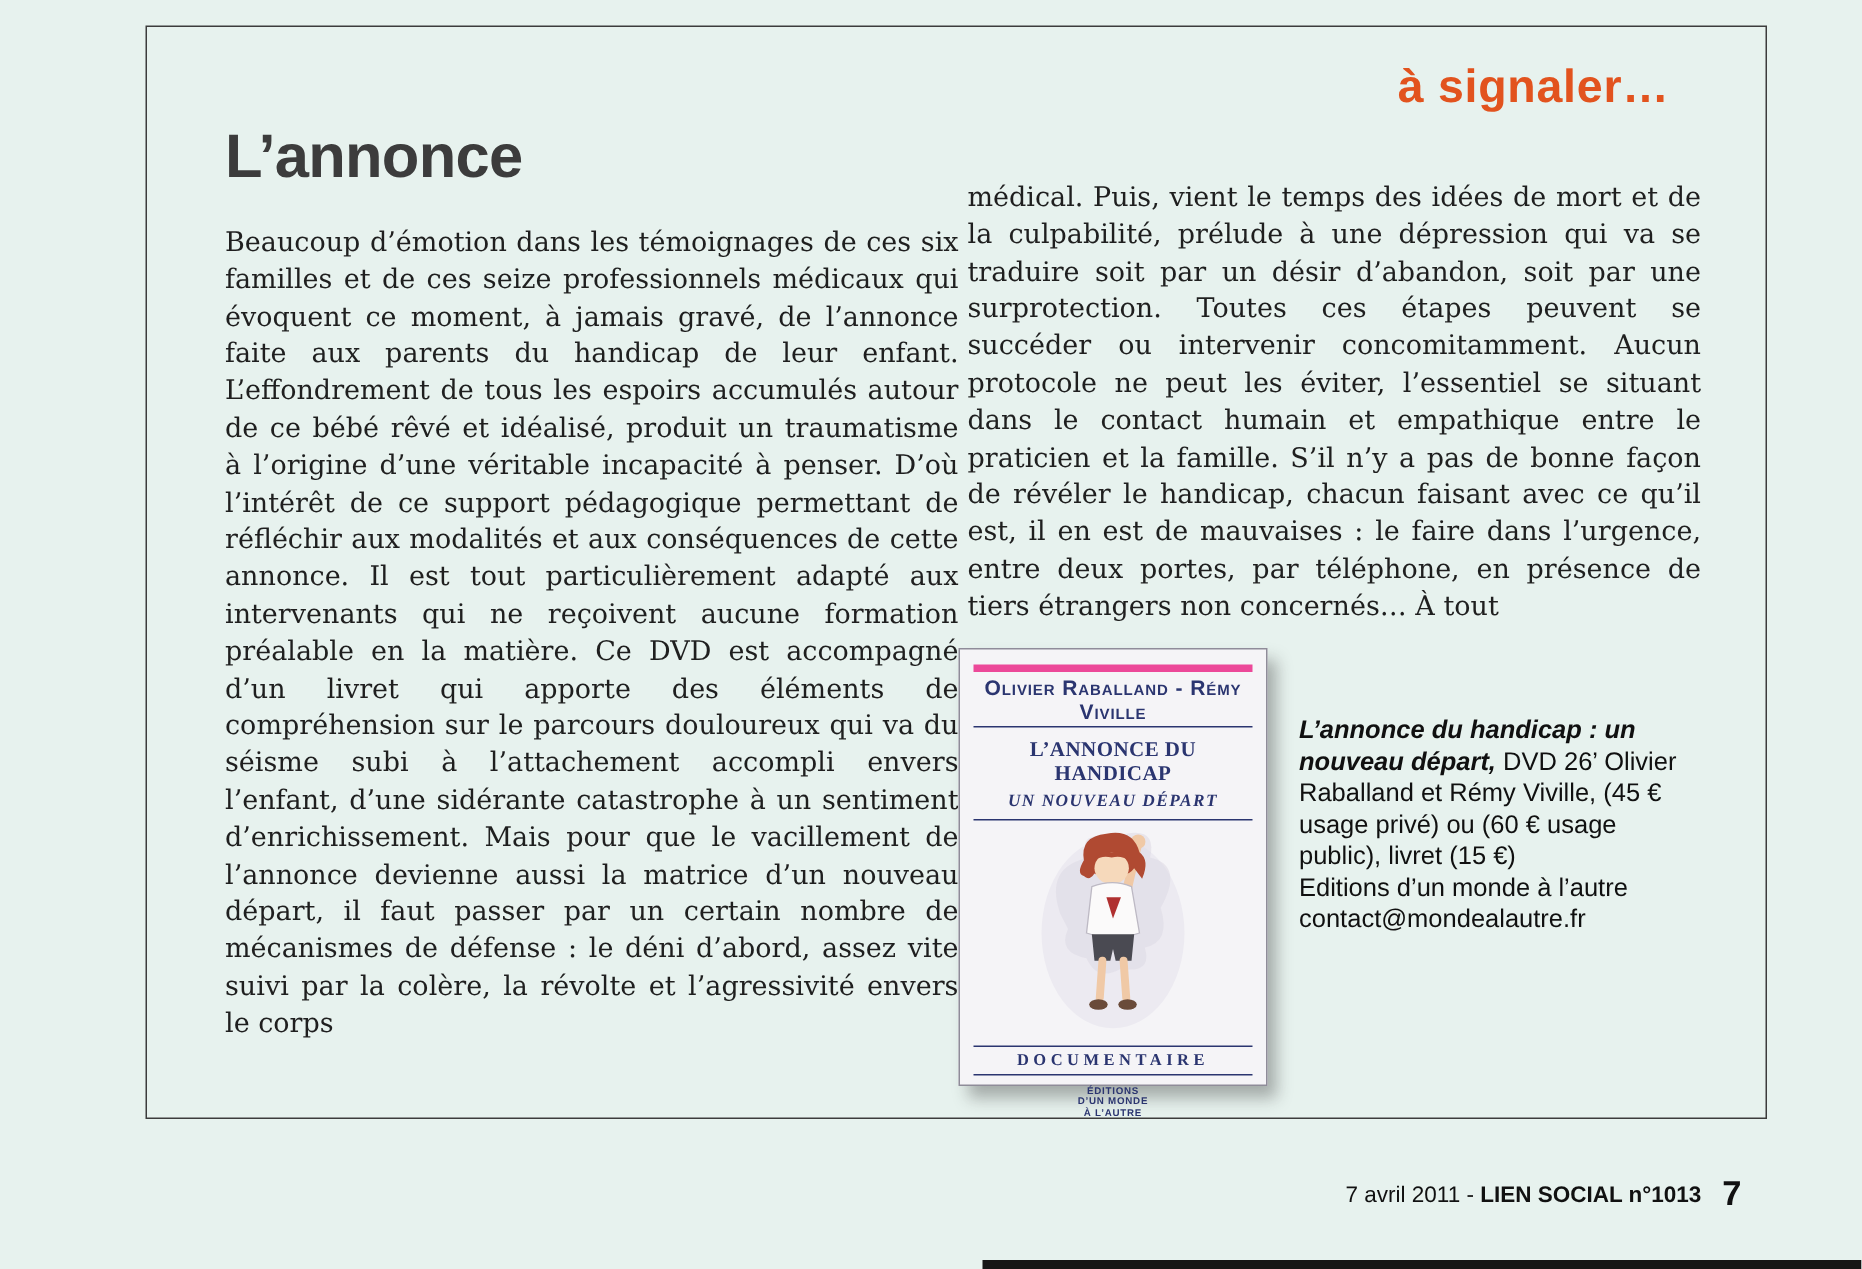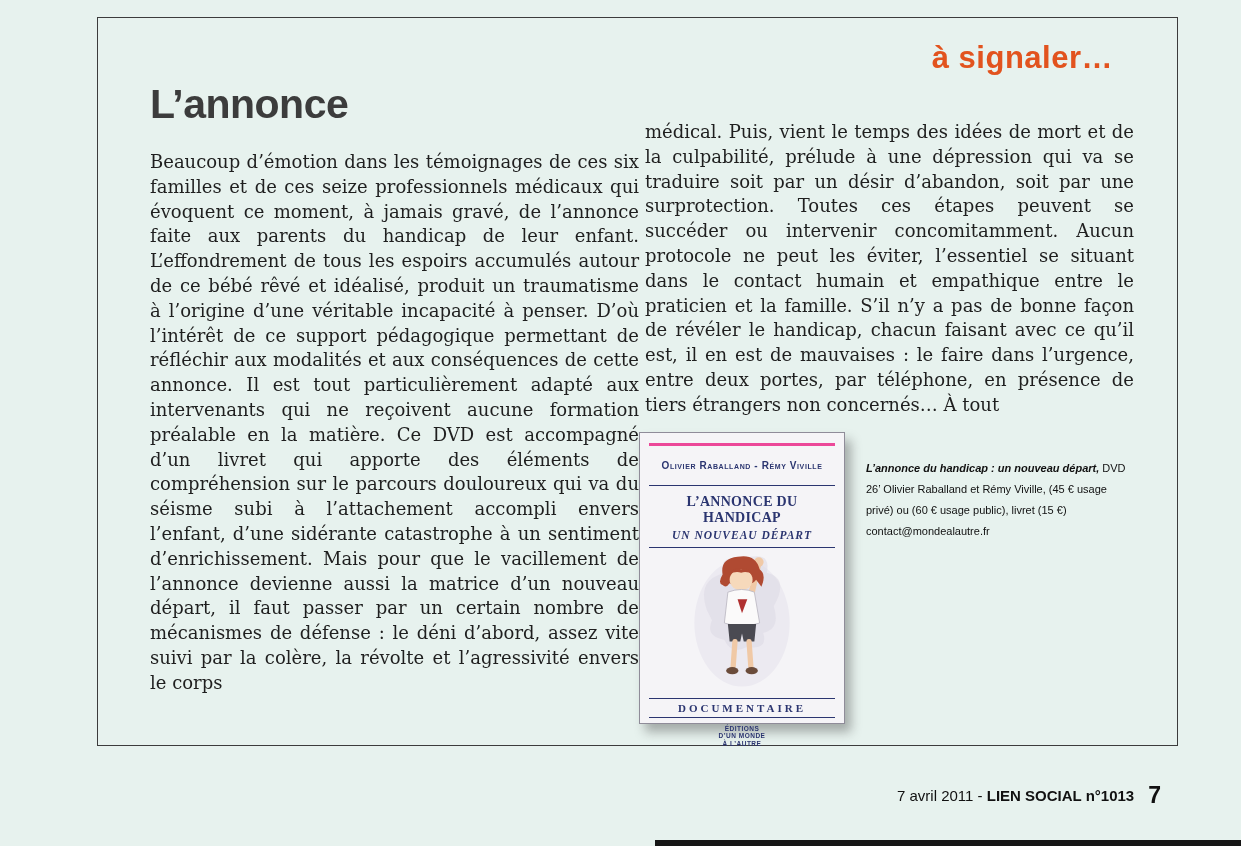--- a/index.html
+++ b/index.html
@@ -32,23 +32,23 @@
   .col-left .body-text { margin-top:22px; }
   .col-right { position:absolute; left:645px; top:120px; width:489px; }
   .wrap-row { display:flex; margin-top:14px; }
   .dvd {
     width:206px; height:292px; margin-left:-6px; flex:0 0 auto;
     background:#f5f4f7; border:1px solid #8f8c99;
     box-shadow:6px 8px 10px rgba(40,40,40,0.35);
     padding:10px 9px 9px; display:flex; flex-direction:column; align-items:center;
   }
   .dvd-authors {
-    width:100%; text-align:center; font-size:10px; letter-spacing:0.6px;
+    width:100%; text-align:center; font-size:14px; letter-spacing:0.6px;
     color:#2b3570; font-weight:bold; font-variant:small-caps;
-    border-top:3px solid #ec4899; border-bottom:1px solid #2b3570; padding:14px 0;
+    border-top:5px solid #ec4899; border-bottom:1px solid #2b3570; padding:2px 0;
   }
   .dvd-title {
     margin-top:8px; font-size:14px; font-weight:bold; color:#2b3570;
     text-align:center; letter-spacing:0.3px; font-family:"Liberation Serif", serif;
   }
   .dvd-subtitle {
     margin-top:3px; width:100%; font-size:11.5px; font-style:italic; font-weight:bold;
     color:#2b3570; text-align:center; letter-spacing:1px;
     font-family:"Liberation Serif", serif;
     border-bottom:1px solid #2b3570; padding-bottom:6px;
@@ -59,21 +59,21 @@
     width:100%; text-align:center; font-size:11px; letter-spacing:3px;
     color:#2b3570; font-weight:bold; font-family:"Liberation Serif", serif;
     border-top:1px solid #2b3570; border-bottom:1px solid #2b3570; padding:3px 0;
   }
   .dvd-pub {
     margin-top:7px; text-align:center; font-size:6.5px; line-height:7.5px;
     color:#2b3570; letter-spacing:0.5px; font-weight:bold;
   }
   .beside { margin-left:21px; width:268px; }
   .caption {
-    margin-top:26px; font-size:11px; line-height:21px; color:#101010;
+    margin-top:44px; font-size:17px; line-height:21px; color:#101010;
     font-family:"Liberation Sans", sans-serif;
   }
   .caption-title { font-weight:bold; font-style:italic; }
   .footer {
     position:absolute; top:780px; right:80px;
     font-size:15px; color:#111; display:flex; align-items:baseline;
     font-family:"Liberation Sans", sans-serif;
   }
   .footer-mag { font-weight:bold; white-space:pre;text-align:right; }
   .footer-date { white-space:pre; }
@@ -122,20 +122,21 @@
       <div class="dvd-genre">DOCUMENTAIRE</div>
       <div class="dvd-pub">
         <div>ÉDITIONS</div>
         <div>D’UN MONDE</div>
         <div>À L’AUTRE</div>
       </div>
     </div>
     <div class="beside">
       <div class="caption">
         <span class="caption-title">L’annonce du handicap : un nouveau départ,</span><span> DVD 26’ Olivier Raballand et Rémy Viville, (45 € usage privé) ou (60 € usage public), livret (15 €)</span>
+        <div>Editions d’un monde à l’autre</div>
         <div>contact@mondealautre.fr</div>
       </div>
     </div>
   </div>
 </div>
 
 <div class="footer">
   <span class="footer-date">7 avril 2011 - </span>
   <span class="footer-mag">LIEN SOCIAL n°1013</span>
   <span class="footer-page">7</span>

